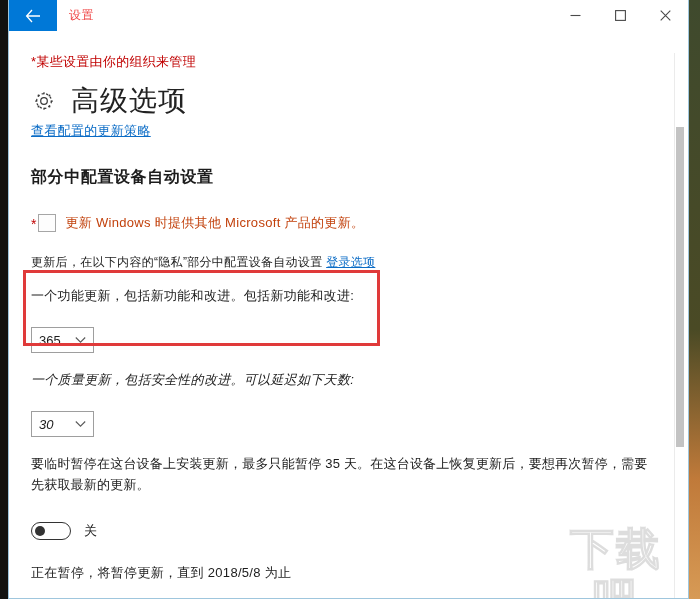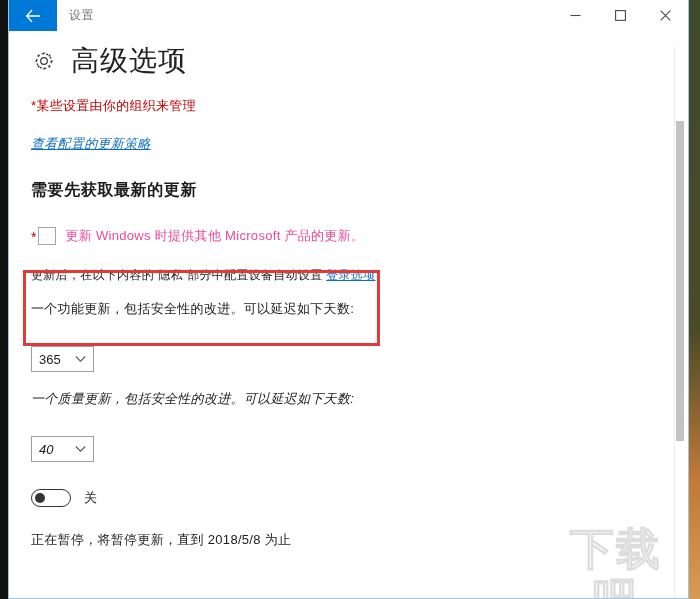--- a/index.html
+++ b/index.html
@@ -49,21 +49,21 @@
   #back-button {
     width: 48px; height: 31px;
     background: #0078d7;
     display: flex; align-items: center; justify-content: center;
     cursor: pointer;
     flex: 0 0 auto;
   }
   #back-button svg { display: block; }
   #titlebar-title {
     font-size: 12px;
-    color: #737373;
+    color: #ef4444;
     margin-left: 12px;
     letter-spacing: .5px;
   }
   #window-controls {
     position: absolute;
     right: 0; top: 0;
     height: 31px;
     display: flex;
   }
   .wc-btn {
@@ -115,27 +115,26 @@
   }
 
   #org-note {
     margin-top: 22px;
     font-size: 13px;
     color: #c00000;
     letter-spacing: .3px;
   }
   #policy-link {
     display: inline-block;
-    margin-top: 20px;
+    margin-top: 7px;
     font-size: 13px;
     color: #0b6cc6;
     text-decoration: underline;
     cursor: pointer;
     letter-spacing: .3px;
-    font-style: italic;
   }
 
   .section-heading {
     font-size: 16px;
     font-weight: 600;
     color: #1c1c1c;
     letter-spacing: .6px;
   }
   #choose-heading { margin-top: 27px; }
 
@@ -155,21 +154,21 @@
   }
   #ms-checkbox {
     width: 18px; height: 18px;
     border: 1px solid #a6a6a6;
     background: #fdfdfd;
     cursor: pointer;
     flex: 0 0 auto;
   }
   #ms-checkbox-label {
     font-size: 13px;
-    color: #ec4899;
+    color: #c2410c;
     margin-left: 9px;
     letter-spacing: .3px;
   }
 
   #privacy-line {
     margin-top: 22px;
     font-size: 12px;
     color: #1c1c1c;
     letter-spacing: .3px;
   }
@@ -194,21 +193,21 @@
   #feature-block { margin-top: 16px; }
   #quality-block { margin-top: 18px; font-style: italic; }
 
   .defer-label {
     font-size: 13px;
     color: #1c1c1c;
     letter-spacing: .3px;
   }
 
   .dropdown {
-    margin-top: 28px;
+    margin-top: 22px;
     width: 63px;
     height: 26px;
     border: 1px solid #9e9e9e;
     background: #ffffff;
     display: flex;
     align-items: center;
     padding: 0 7px;
     cursor: pointer;
     justify-content: space-between;
   }
@@ -330,77 +329,78 @@
 
   <div id="content">
 
     <div id="scrollbar-track">
       <div id="scrollbar-thumb"></div>
     </div>
 
     <div class="inner">
 
       
+      <div id="org-note">*某些设置由你的组织来管理</div>
+
       <div id="page-header">
         <span id="gear-icon">
           <svg width="26" height="26" viewBox="0 0 26 26">
             <g fill="none" stroke="#3a3a3a" stroke-width="1.25">
               <circle cx="13" cy="13" r="3.3"></circle>
               <path d="M13 4.2 L13 6.3 M13 19.7 L13 21.8 M21.8 13 L19.7 13 M6.3 13 L4.2 13
                        M19.2 6.8 L17.7 8.3 M8.3 17.7 L6.8 19.2 M19.2 19.2 L17.7 17.7 M8.3 8.3 L6.8 6.8"></path>
               <circle cx="13" cy="13" r="7.4" stroke-dasharray="2.3 2.3"></circle>
             </g>
           </svg>
         </span>
         <div id="page-title">高级选项</div>
       </div>
-
-      <div id="org-note">*某些设置由你的组织来管理</div>
       <a id="policy-link">查看配置的更新策略</a>
 
       
-      <div id="choose-heading" class="section-heading">需要先获取最新的更新</div>
+      <div id="choose-heading" class="section-heading">部分中配置设备自动设置</div>
 
       <div id="checkbox-row">
         <span id="asterisk-mark">*</span>
         <span id="ms-checkbox"></span>
         <span id="ms-checkbox-label">更新 Windows 时提供其他 Microsoft 产品的更新。</span>
       </div>
 
       <div id="privacy-line">
         <span>更新后，在以下内容的“隐私”部分中配置设备自动设置 </span><a id="signin-link">登录选项</a>
       </div>
 
       
       <div id="feature-block" class="defer-block">
-        <div class="defer-label">一个功能更新，包括安全性的改进。可以延迟如下天数:</div>
+        <div class="defer-label">一个功能更新，包括新功能和改进。包括新功能和改进:</div>
         <div class="dropdown">
           <span class="dropdown-value">365</span>
           <span>
             <svg width="11" height="8" viewBox="0 0 11 8">
                 <path d="M0.8 1.5 L5.5 6.2 L10.2 1.5" fill="none" stroke="#5a5a5a" stroke-width="1.1"></path>
               </svg>
           </span>
         </div>
       </div>
 
       
       <div id="quality-block" class="defer-block">
         <div class="defer-label">一个质量更新，包括安全性的改进。可以延迟如下天数:</div>
         <div class="dropdown">
-          <span class="dropdown-value">40</span>
+          <span class="dropdown-value">30</span>
           <span>
             <svg width="11" height="8" viewBox="0 0 11 8">
                 <path d="M0.8 1.5 L5.5 6.2 L10.2 1.5" fill="none" stroke="#5a5a5a" stroke-width="1.1"></path>
               </svg>
           </span>
         </div>
       </div>
 
       
+      <div id="pause-desc">要临时暂停在这台设备上安装更新，最多只能暂停 35 天。在这台设备上恢复更新后，要想再次暂停，需要先获取最新的更新。</div>
 
       <div id="toggle-row">
         <span id="pause-toggle">
           <span id="pause-toggle-knob"></span>
         </span>
         <span id="toggle-label">关</span>
       </div>
 
       <div id="pause-status">正在暂停，将暂停更新，直到 2018/5/8 为止</div>
 

